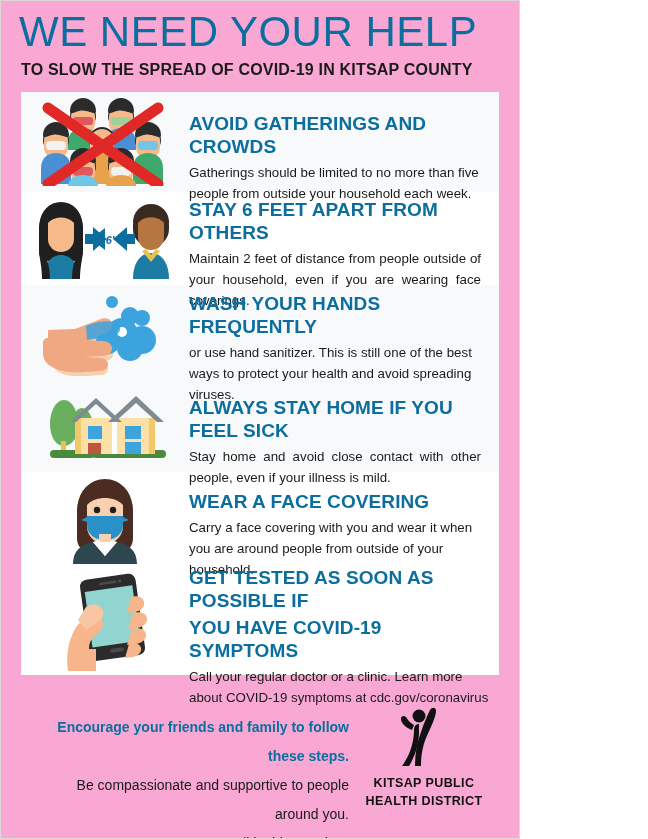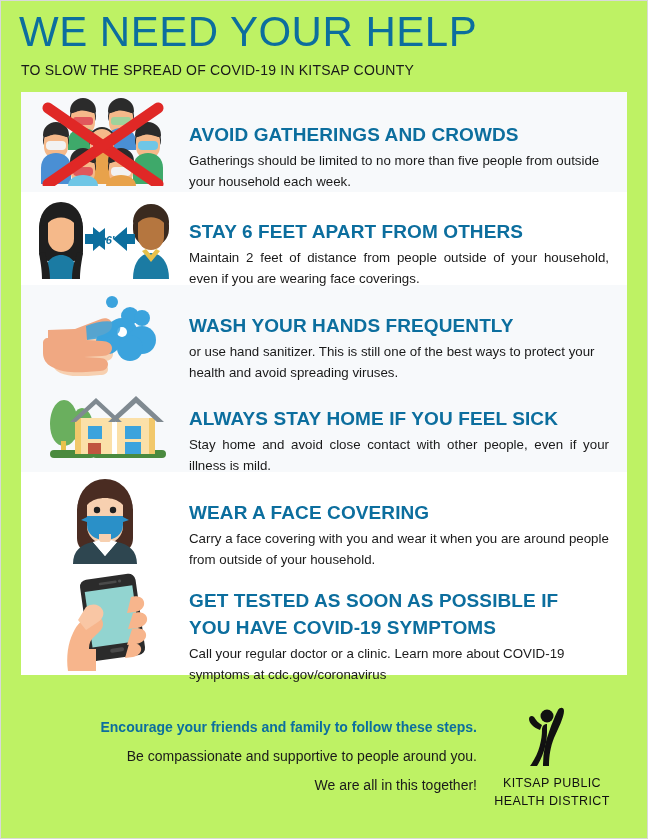--- a/index.html
+++ b/index.html
@@ -5,46 +5,46 @@
   html, body {
     margin: 0;
     padding: 0;
     background: #ffffff;
   }
   body {
     font-family: "Liberation Sans", sans-serif;
   }
   #poster {
     position: relative;
-    width: 648px;
+    width: 520px;
     height: 839px;
-    background: #bef264;
+    background: #f9a8d4;
     border: 1px solid #d9d9d9;
     box-sizing: border-box;
     overflow: hidden;
   }
 
   
   .header {
     padding: 8px 0 0 18px;
   }
   .headline {
     color: #0c6e9e;
     font-size: 42px;
     line-height: 46px;
     font-weight: 400;
     letter-spacing: 0.5px;
     margin: 0;
     white-space: nowrap;
   }
   .subhead {
     color: #1a1a1a;
-    font-size: 14px;
+    font-size: 16px;
     line-height: 18px;
-    font-weight: 400;
+    font-weight: 700;
     letter-spacing: 0.2px;
     margin: 6px 0 6px 2px;
     white-space: nowrap;
   }
 
   
   .rows {
     margin-top: 13px;
   }
   .row {
@@ -97,21 +97,21 @@
   .footer-line.accent { color: #0c6e9e; font-weight: bold; }
   .logo-cell {
     width: 150px;
     min-width: 150px;
     text-align: center;
     padding-top: 2px;
   }
   .logo-text {
     font-size: 12.5px;
     line-height: 15px;
-    font-weight: normal;
+    font-weight: bold;
     color: #111111;
     letter-spacing: 0.4px;
     margin-top: 3px;
   }
 </style>
 </head>
 <body>
 
 <div id="poster">
 

